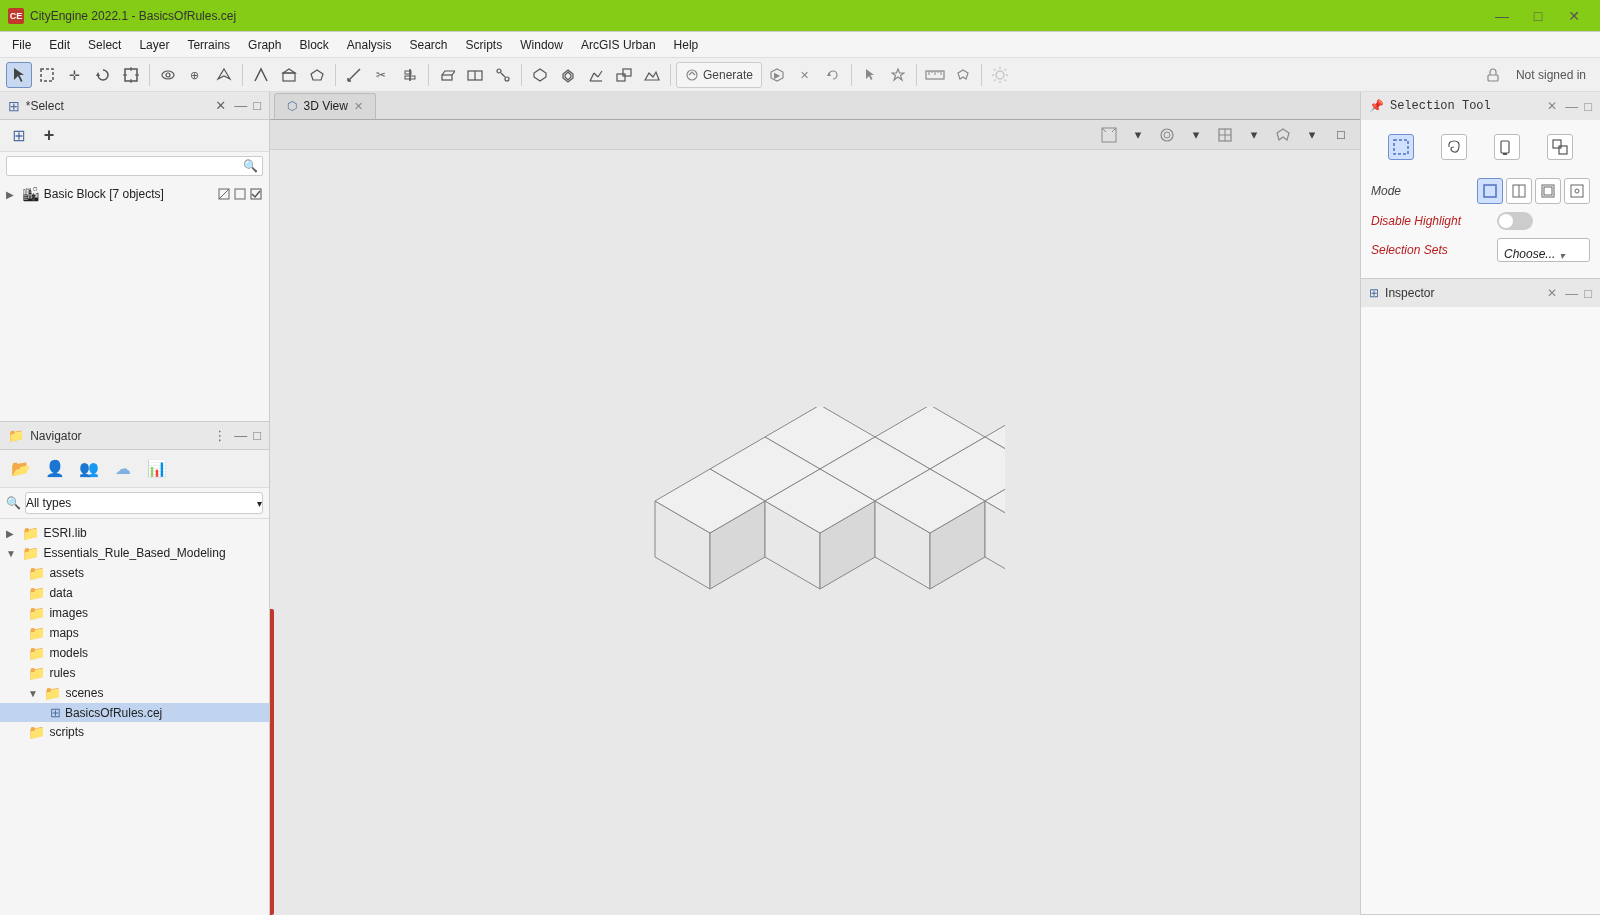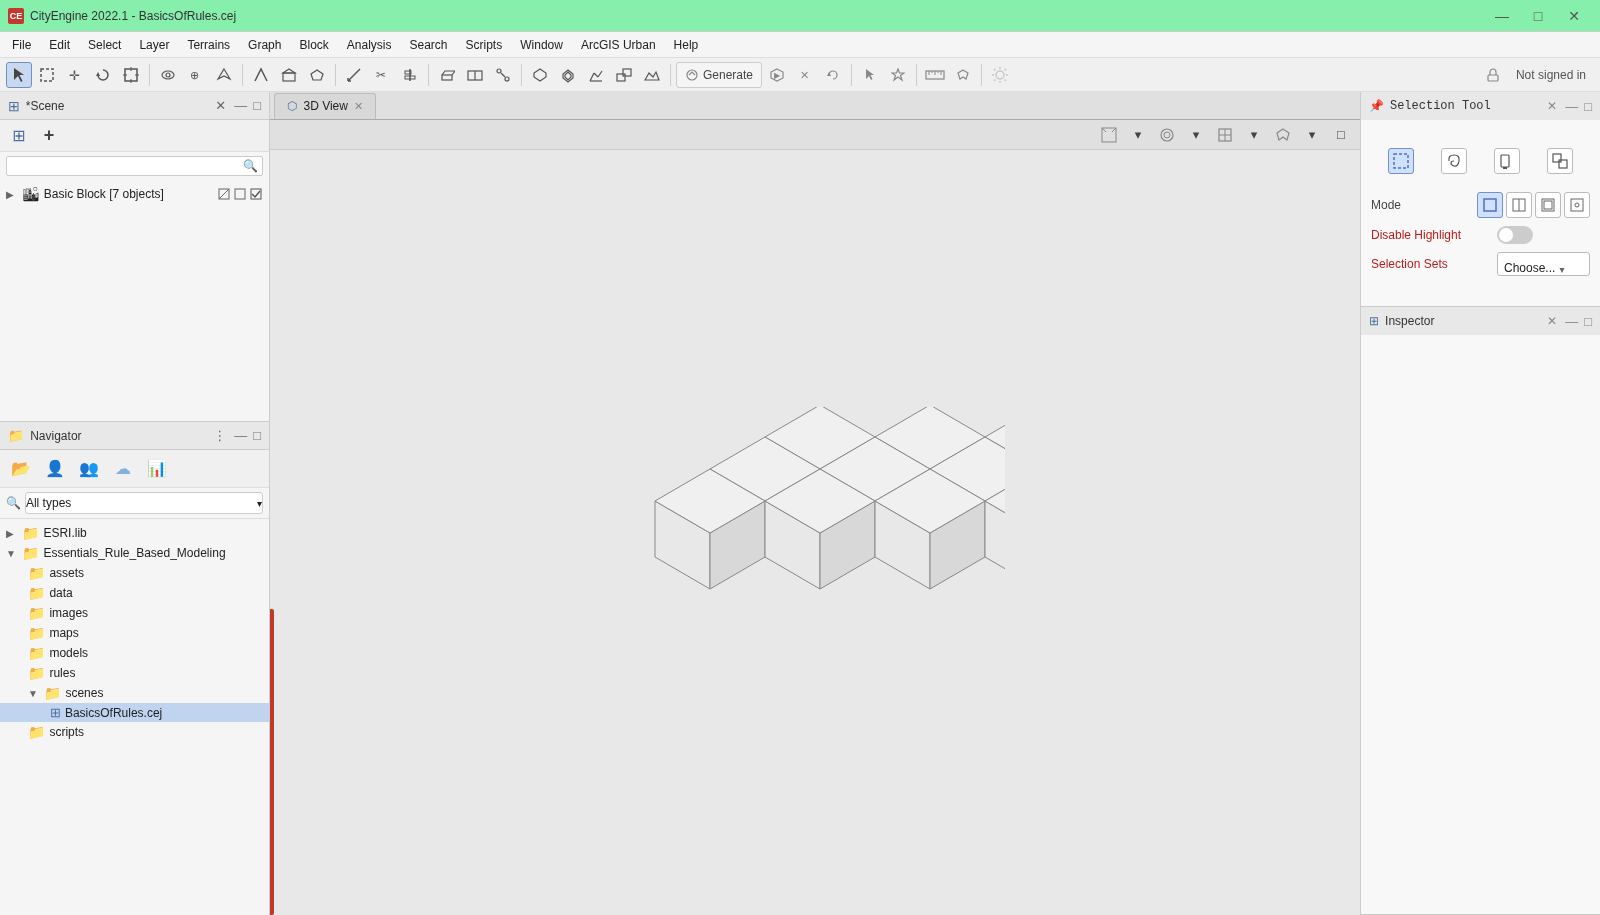--- a/index.html
+++ b/index.html
@@ -1,21 +1,21 @@
 <!DOCTYPE html>
 <html><head>
   <meta charset="utf-8">
   <style>
     * { box-sizing: border-box; margin: 0; padding: 0; }
     body { font-family: 'Segoe UI', Arial, sans-serif; font-size: 12px; background: #f0f0f0; color: #222; user-select: none; overflow: hidden; width: 1600px; height: 915px; }
 
     
     #titlebar {
       height: 32px;
-      background: #86efac;
+      background: #84cc16;
       display: flex;
       align-items: center;
       padding: 15px 8px;
       border-bottom: 1px solid #ccc;
       gap: 6px;
     }
     #titlebar .app-icon { width: 16px; height: 16px; background: #c0392b; border-radius: 2px; display: flex; align-items: center; justify-content: center; color: white; font-size: 9px; font-weight: bold; }
     #titlebar .title { flex: 1; font-size: 12px; color: #333; }
     #titlebar .win-controls { display: flex; gap: 0; }
     #titlebar .win-btn { width: 36px; height: 32px; display: flex; align-items: center; justify-content: center; font-size: 14px; cursor: pointer; color: #555; }
@@ -264,22 +264,23 @@
       height: 28px;
       background: #e8e8e8;
       display: flex;
       align-items: center;
       padding: 0 8px;
       gap: 6px;
       font-size: 12px;
       color: #333;
     }
     .right-section-content {
-      padding: 22px 10px;
+      padding: 8px 10px;
       background: #f8f8f8;
+      font-style: italic;
     }
 
     
     .mode-row {
       display: flex;
       align-items: center;
       margin-bottom: 8px;
       gap: 6px;
     }
     .mode-label { font-size: 12px; color: #444; width: 110px; }
@@ -607,21 +608,21 @@
   <span style="font-size:12px; color:#555; padding: 0 8px; cursor:pointer;">Not signed in</span>
 </div>
 
 <div id="main">
 
   <div id="left-panel">
 
     <div id="scene-panel">
       <div class="panel-header">
         <span style="font-size:14px; color:#5070a0;">⊞</span>
-        <span class="panel-title">*Scene</span>
+        <span class="panel-title">*Select</span>
         <span class="panel-close">✕</span>
         <span class="panel-minimize">—</span>
         <span class="panel-maximize">□</span>
       </div>
       <div class="scene-toolbar">
         <button class="tb-btn" title="Layer" style="font-size:16px; color:#5070a0;">⊞</button>
         <button class="tb-btn" title="Add" style="font-size:18px; font-weight:bold; color:#444;">+</button>
       </div>
       <div class="search-bar">
         <input type="text" style="width: 100%;">

